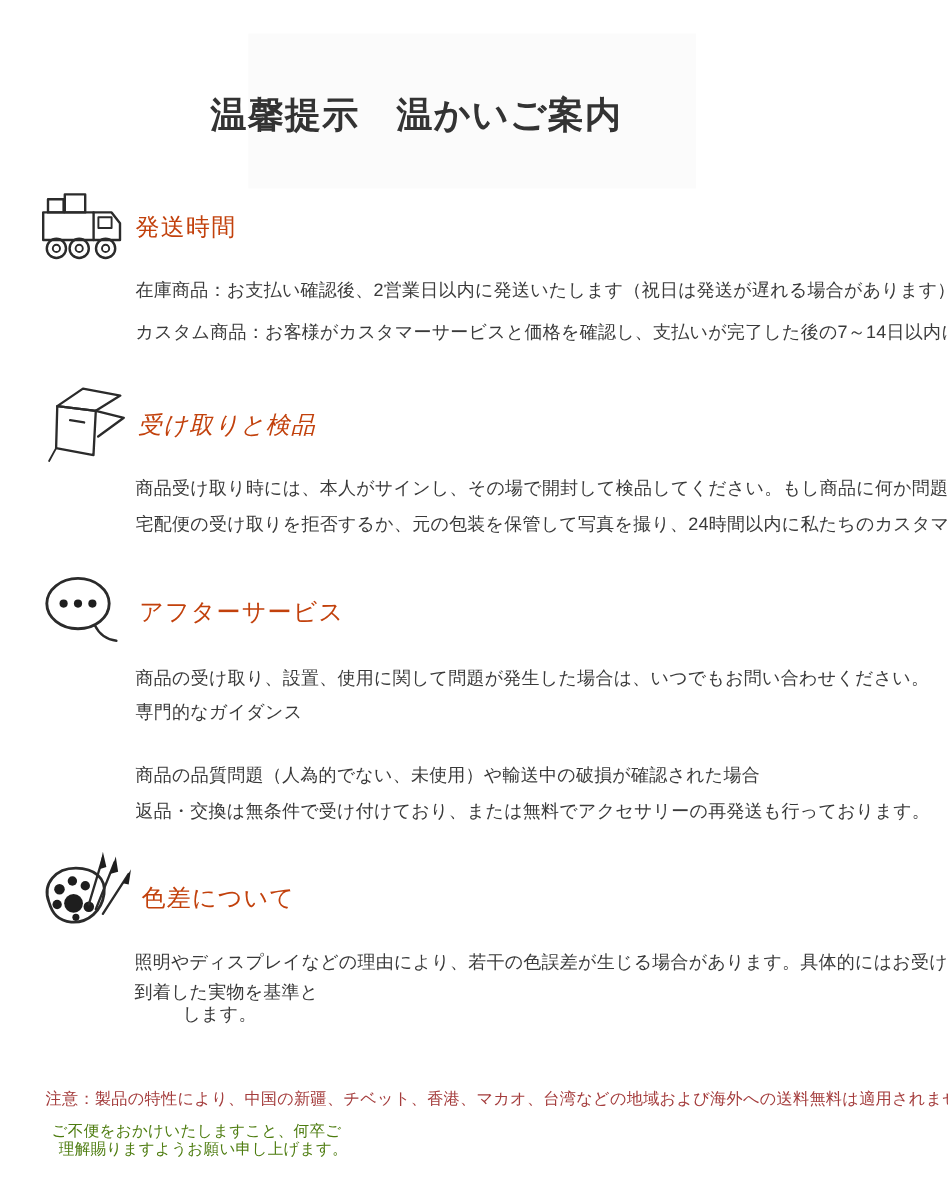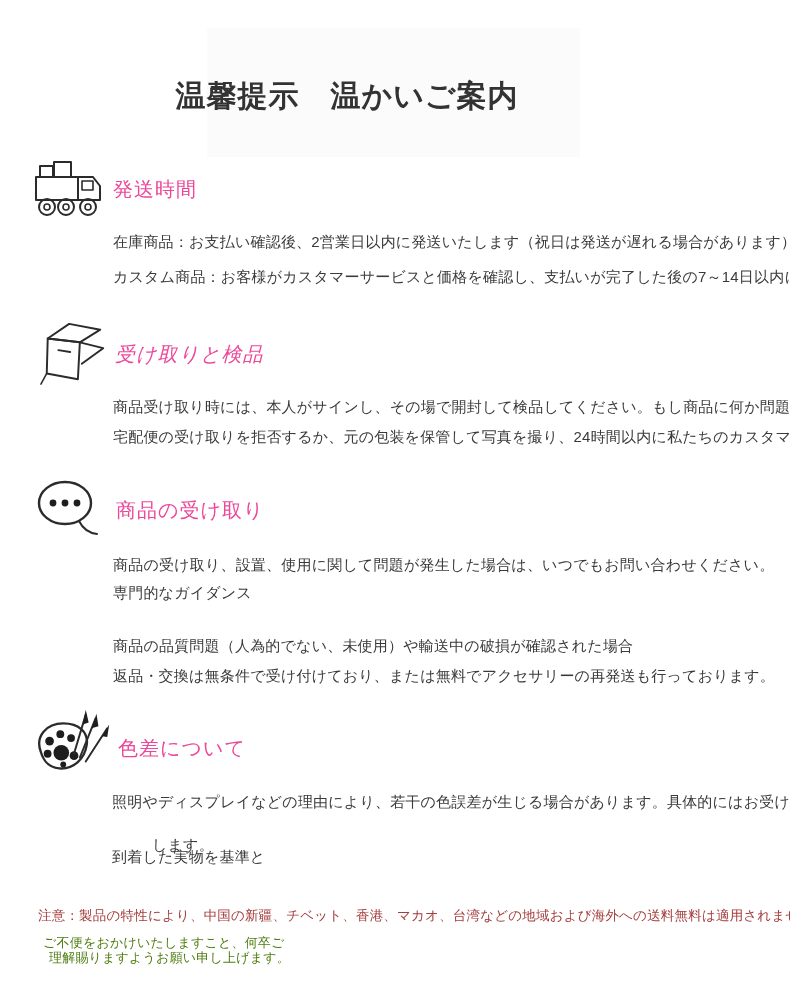--- a/index.html
+++ b/index.html
@@ -13,21 +13,21 @@
   .title-bg{
     position:absolute;left:207px;top:28px;width:373px;height:129px;
     background:#fbfbfb;
   }
   .page-title{
     position:absolute;left:0;top:76px;width:694px;margin:0;
     text-align:center;font-size:30px;font-weight:700;color:#333333;
     letter-spacing:1px;
   }
   .sec-title{
-    position:absolute;margin:0;font-size:20px;font-weight:400;color:#ec4899;
+    position:absolute;margin:0;font-size:20px;font-weight:400;color:#c2410c;
     letter-spacing:1px;
   }
   .line{font-size:15px;color:#3a3a3a;letter-spacing:0.2px;}
   .icon{position:absolute;}
   .icon svg{display:block;}
   .warn{
     font-size:13.5px;color:#a43c3c;letter-spacing:0.2px;
   }
   .foot{
     font-size:13px;color:#4d7c0f;letter-spacing:0.2px;
@@ -76,21 +76,21 @@
 
 <div class="icon" style="left:36px;top:478px;">
   <svg width="64" height="58" viewBox="0 0 64 58">
     <ellipse class="stroke" style="stroke-width:2.4" cx="29" cy="25" rx="26" ry="21"></ellipse>
     <circle class="fillblk" cx="17" cy="25" r="3.4"></circle>
     <circle class="fillblk" cx="29" cy="25" r="3.4"></circle>
     <circle class="fillblk" cx="41" cy="25" r="3.4"></circle>
     <path class="stroke" d="M43 43 C47 51 53 55 61 56"></path>
   </svg>
 </div>
-<h2 class="sec-title" style="left:116px;top:497px;">商品の受け取り</h2>
+<h2 class="sec-title" style="left:116px;top:497px;">アフターサービス</h2>
 <p class="abs line" style="left:113px;top:541px;">商品の受け取り、設置、使用に関して問題が発生した場合は、いつでもお問い合わせください。</p>
 <p class="abs line" style="left:113px;top:569px;">専門的なガイダンス</p>
 <p class="abs line" style="left:113px;top:622px;">商品の品質問題（人為的でない、未使用）や輸送中の破損が確認された場合</p>
 <p class="abs line" style="left:113px;top:652px;">返品・交換は無条件で受け付けており、または無料でアクセサリーの再発送も行っております。</p>
 
 <div class="icon" style="left:31px;top:706px;">
   <svg width="86" height="72" viewBox="0 0 88 72">
     <path class="stroke" style="stroke-width:2.4" d="M10 46 C4 30 16 17 33 17 C49 17 59 26 57 39 C55 53 44 64 29 63 C18 62 13 56 10 46 Z"></path>
     <circle class="fillblk" cx="19" cy="35" r="4.5"></circle>
     <circle class="fillblk" cx="30" cy="28" r="4"></circle>
@@ -102,18 +102,18 @@
     <line class="stroke" x1="44" y1="48" x2="56" y2="8"></line>
     <polygon class="fillblk" points="53,18 56,3 59,16"></polygon>
     <line class="stroke" x1="50" y1="52" x2="66" y2="12"></line>
     <polygon class="fillblk" points="62,22 67,7 69,20"></polygon>
     <line class="stroke" x1="56" y1="56" x2="78" y2="22"></line>
     <polygon class="fillblk" points="73,30 80,18 78,31"></polygon>
   </svg>
 </div>
 <h2 class="sec-title" style="left:118px;top:735px;">色差について</h2>
 <p class="abs line" style="left:112px;top:778px;">照明やディスプレイなどの理由により、若干の色誤差が生じる場合があります。具体的にはお受け取りの商品が</p>
-<p class="abs line" style="left:112px;top:833px;">到着した実物を基準と</p>
+<p class="abs line" style="left:112px;top:803px;">到着した実物を基準と</p>
 <p class="abs line" style="left:112px;top:821px;margin-left:40px;">します。</p>
 
 <p class="abs warn" style="left:38px;top:893px;">注意：製品の特性により、中国の新疆、チベット、香港、マカオ、台湾などの地域および海外への送料無料は適用されません。</p>
 <p class="abs foot" style="left:43px;top:921px;">ご不便をおかけいたしますこと、何卒ご</p>
 <p class="abs foot" style="left:49px;top:936px;">理解賜りますようお願い申し上げます。</p>
 
 </body></html>

